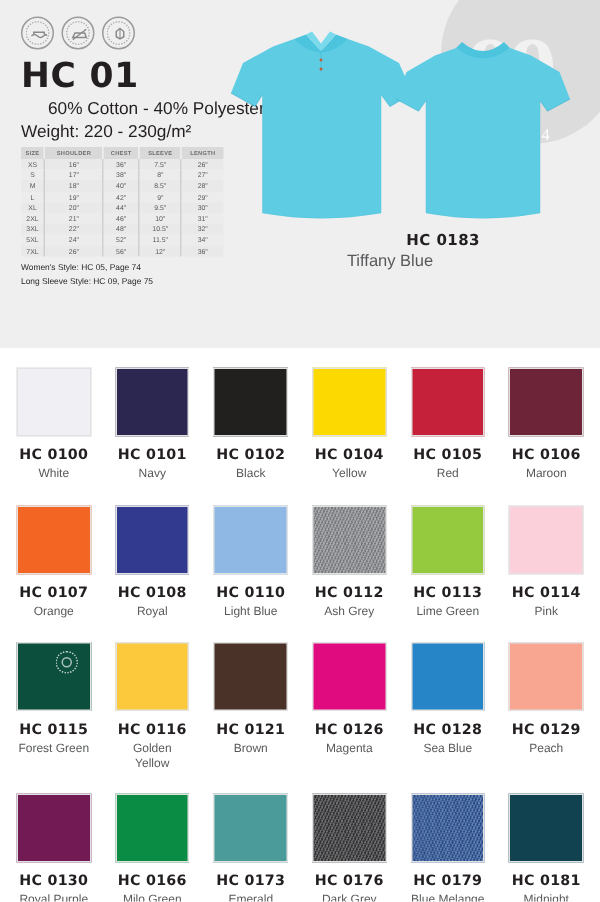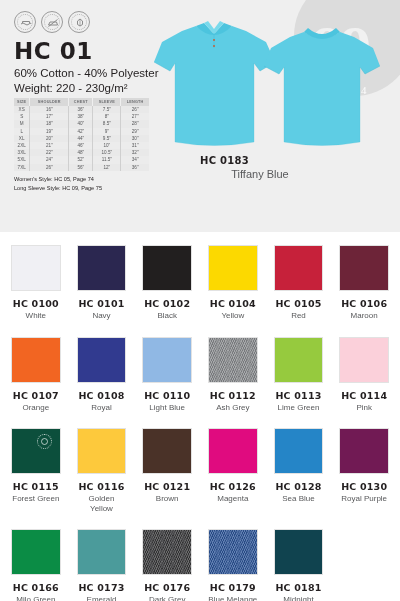--- a/index.html
+++ b/index.html
@@ -85,21 +85,21 @@
     position: absolute;
     left: 14px; top: 38px;
     font-family: "DejaVu Sans", sans-serif;
     font-size: 23px;
     font-weight: bold;
     color: #231f20;
     letter-spacing: .5px;
   }
   .composition {
     position: absolute;
-    left: 14px; top: 66px;
+    left: 32px; top: 66px;
     font-size: 11.5px;
     color: #231f20;
     line-height: 15px;
     white-space: nowrap;
   }
   .weight {
     position: absolute;
     left: 14px; top: 81px;
     font-size: 11.5px;
     color: #231f20;
@@ -153,21 +153,21 @@
     left: 152px; top: 18px;
     width: 240px; height: 140px;
   }
   .shirt-front { position: absolute; left: 0; top: 0; }
   .shirt-back  { position: absolute; left: 110px; top: 6px; }
 
   .product-code {
     position: absolute;
     left: 200px; top: 155px;
     width: 120px;
-    text-align: left;
+    text-align: right;
     font-family: "DejaVu Sans", sans-serif;
     font-size: 10px;
     font-weight: bold;
     color: #231f20;
     letter-spacing: .3px;
   }
   .product-name {
     position: absolute;
     left: 200px; top: 168px;
     width: 120px;
@@ -468,20 +468,25 @@
           <div class="swatch" style="background: rgb(224, 11, 127);"></div>
           <div class="code">HC 0126</div>
           <div class="name">Magenta</div>
         </div>
         <div class="cell">
           <div class="swatch" style="background: rgb(37, 133, 199);"></div>
           <div class="code">HC 0128</div>
           <div class="name">Sea Blue</div>
         </div>
         <div class="cell">
+          <div class="swatch" style="background: rgb(248, 166, 145);"></div>
+          <div class="code">HC 0129</div>
+          <div class="name">Peach</div>
+        </div>
+        <div class="cell">
           <div class="swatch" style="background: rgb(113, 26, 84);"></div>
           <div class="code">HC 0130</div>
           <div class="name">Royal Purple</div>
         </div>
         <div class="cell">
           <div class="swatch" style="background: rgb(11, 140, 69);"></div>
           <div class="code">HC 0166</div>
           <div class="name">Milo Green</div>
         </div>
         <div class="cell">

